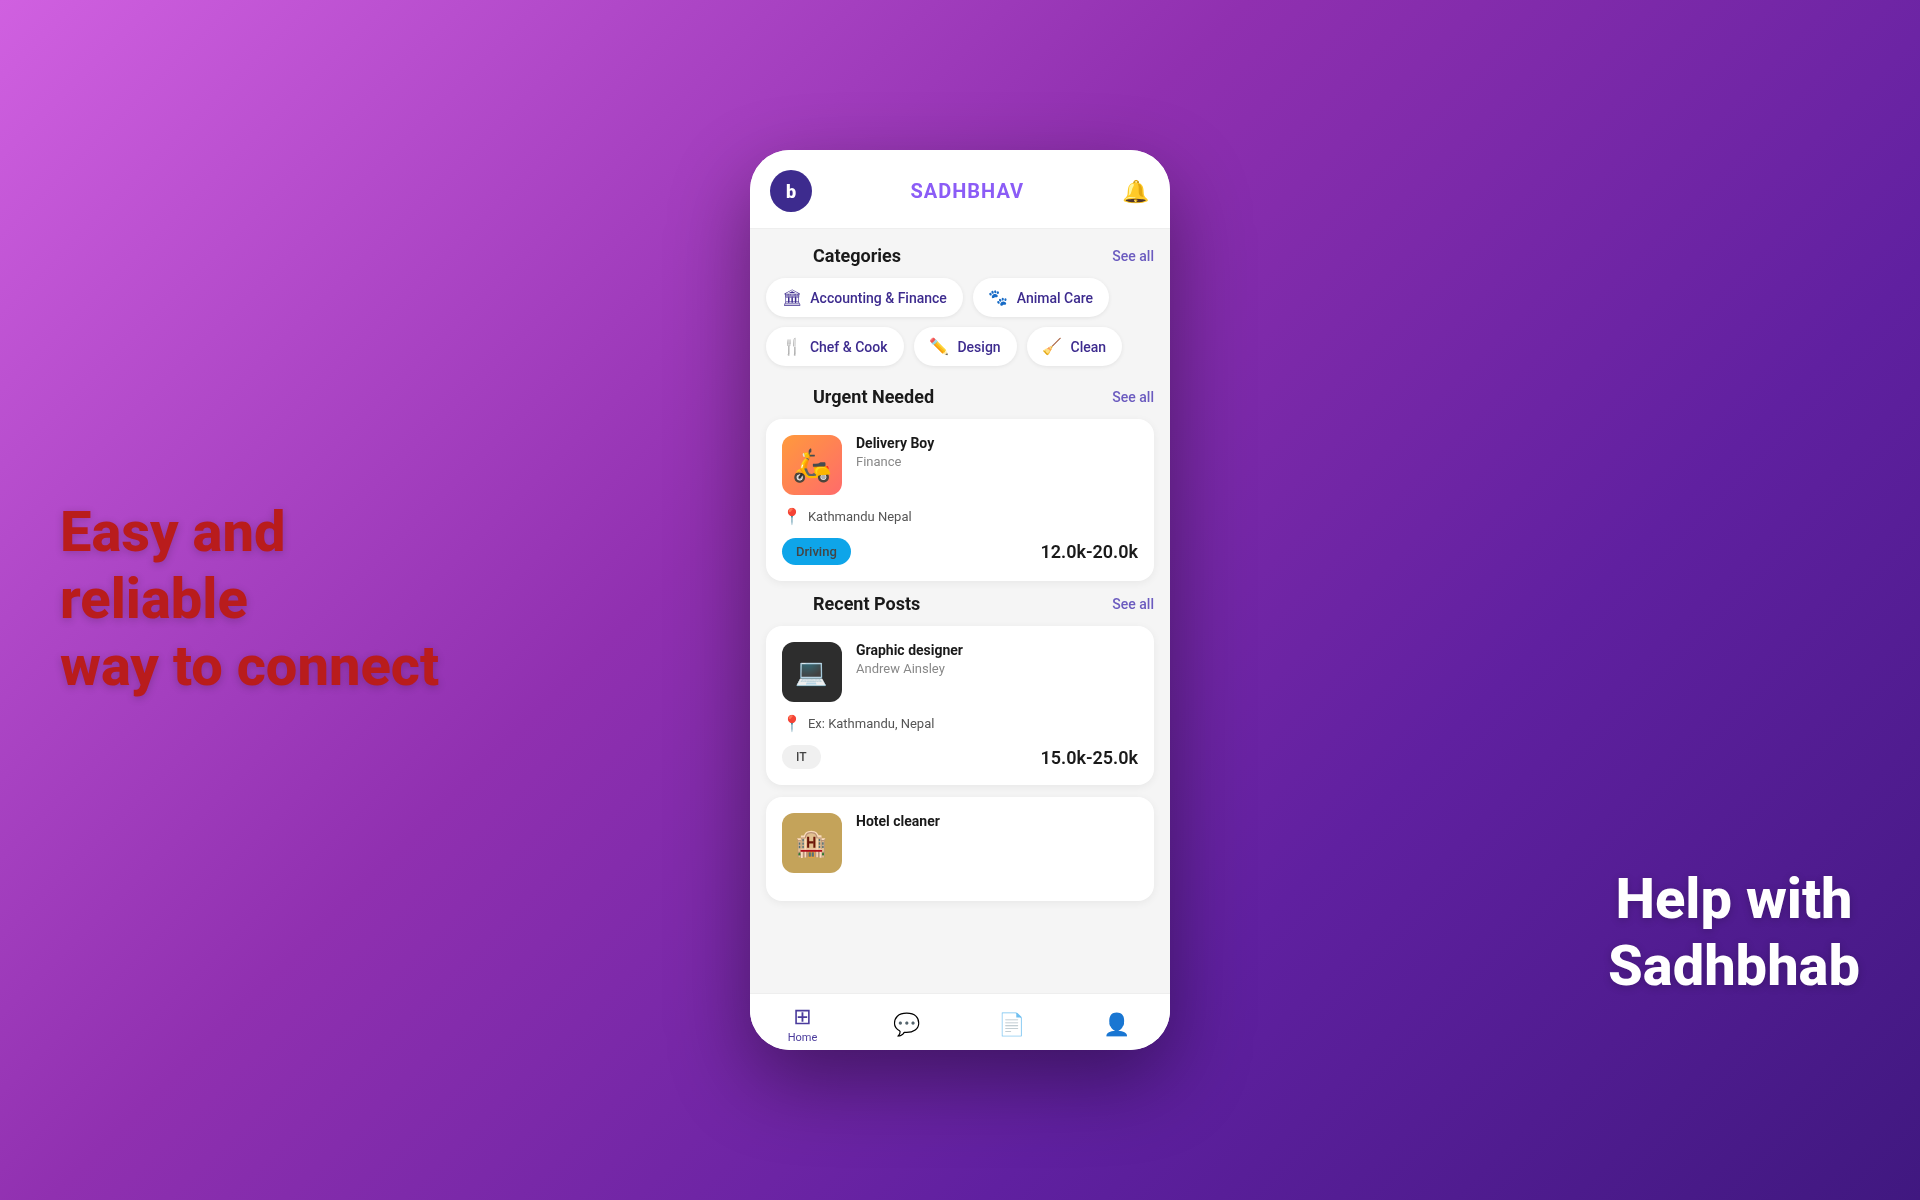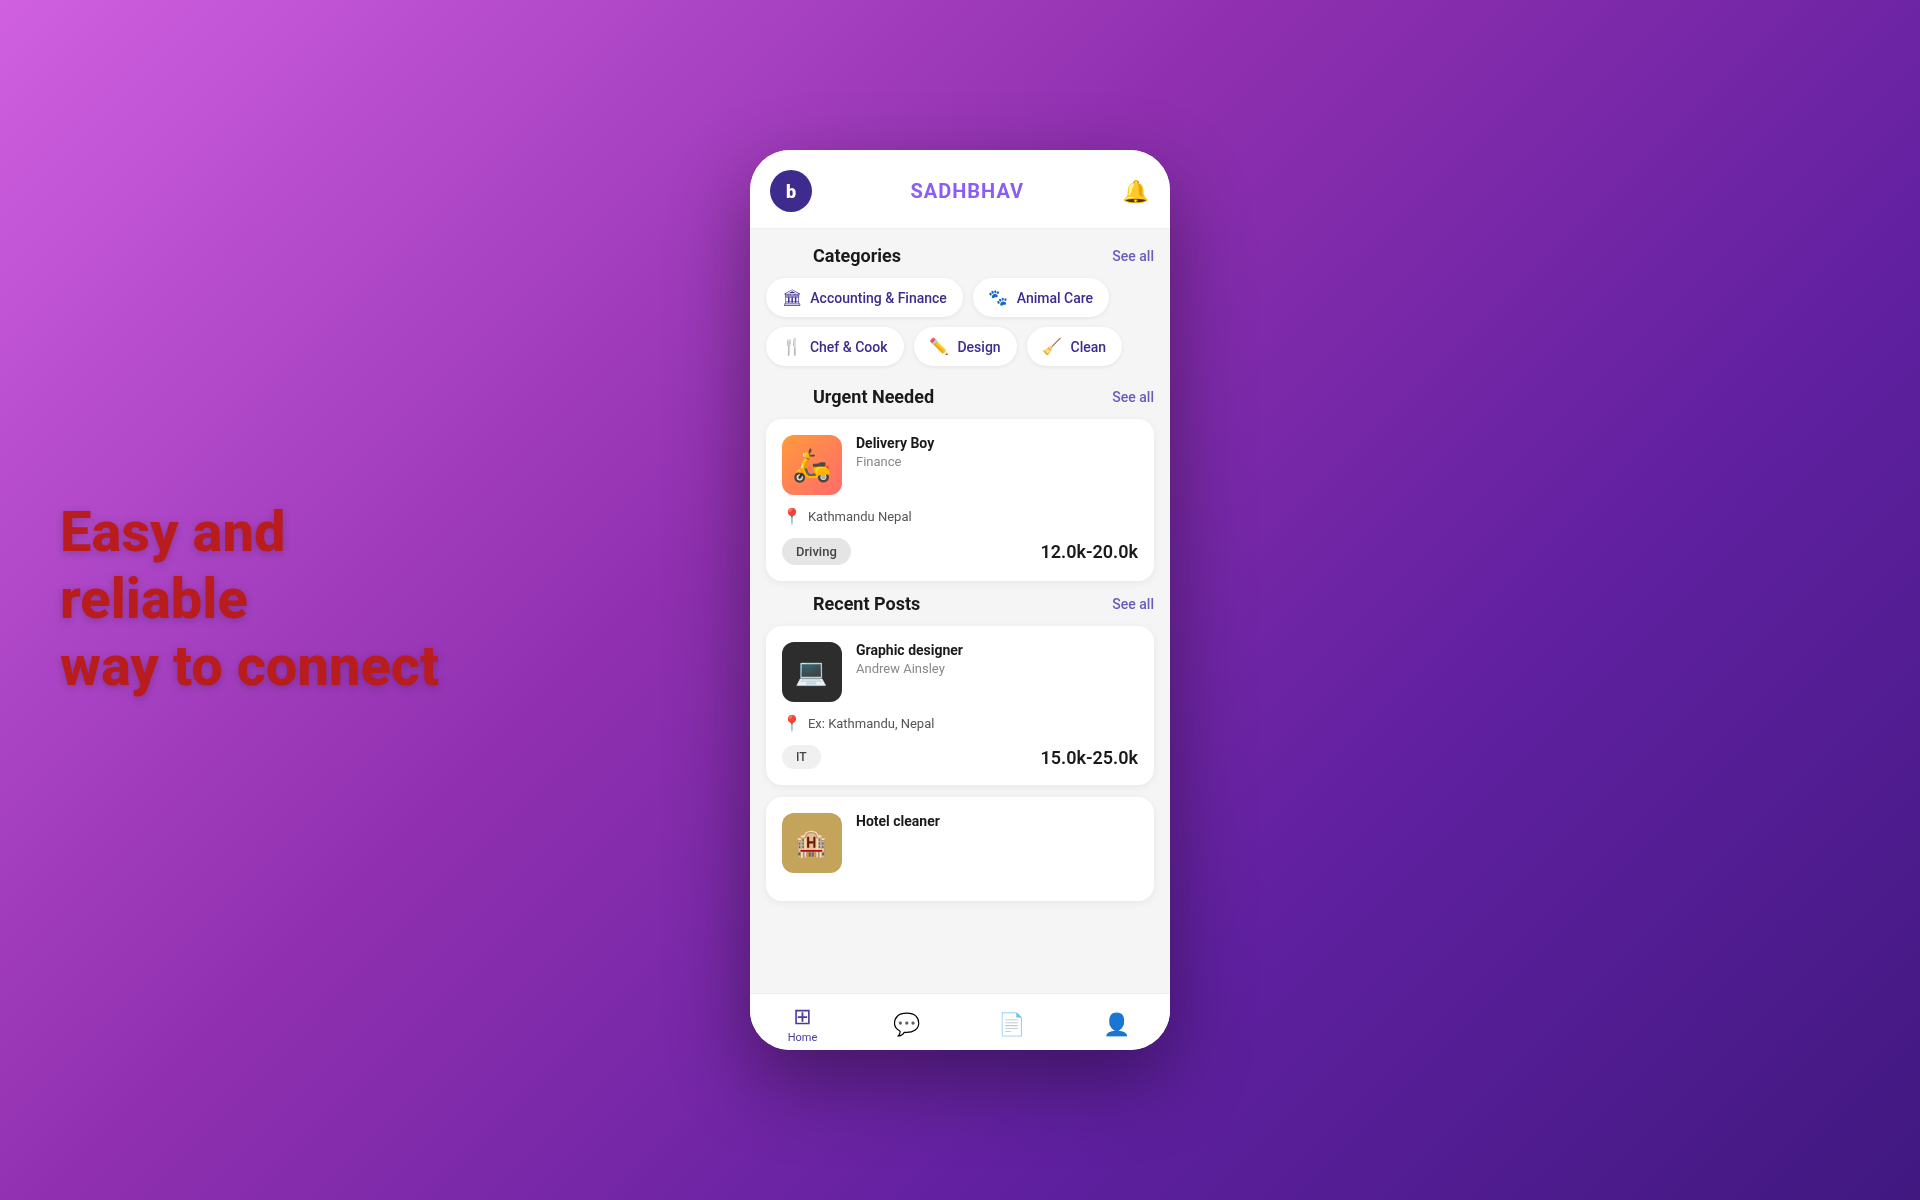--- a/index.html
+++ b/index.html
@@ -213,21 +213,21 @@
       color: #555;
     }
 
     .card-footer {
       display: flex;
       justify-content: space-between;
       align-items: center;
     }
 
     .tag-chip {
-      background: #e5e5e5;
+      background: #0ea5e9;
       border-radius: 20px;
       padding: 6px 14px;
       font-size: 13px;
       color: #444;
       font-weight: 500;
     }
 
     .salary-text {
       font-size: 18px;
       font-weight: 600;
@@ -301,21 +301,22 @@
   </style>
 </head>
 <body>
 
 <div class="left-text">
   <span>Easy and reliable</span><br>
   <span>way to connect</span>
 </div>
 
 <div class="right-text">
-  <br>
+  <span>Help with</span><br>
+  <span>Sadhbhab</span>
 </div>
 
 <div class="phone">
 
   <div class="header">
     <div class="logo-circle">
       <span>b</span>
     </div>
     <span class="app-title">SADHBHAV</span>
     <span class="bell-icon">🔔</span>

